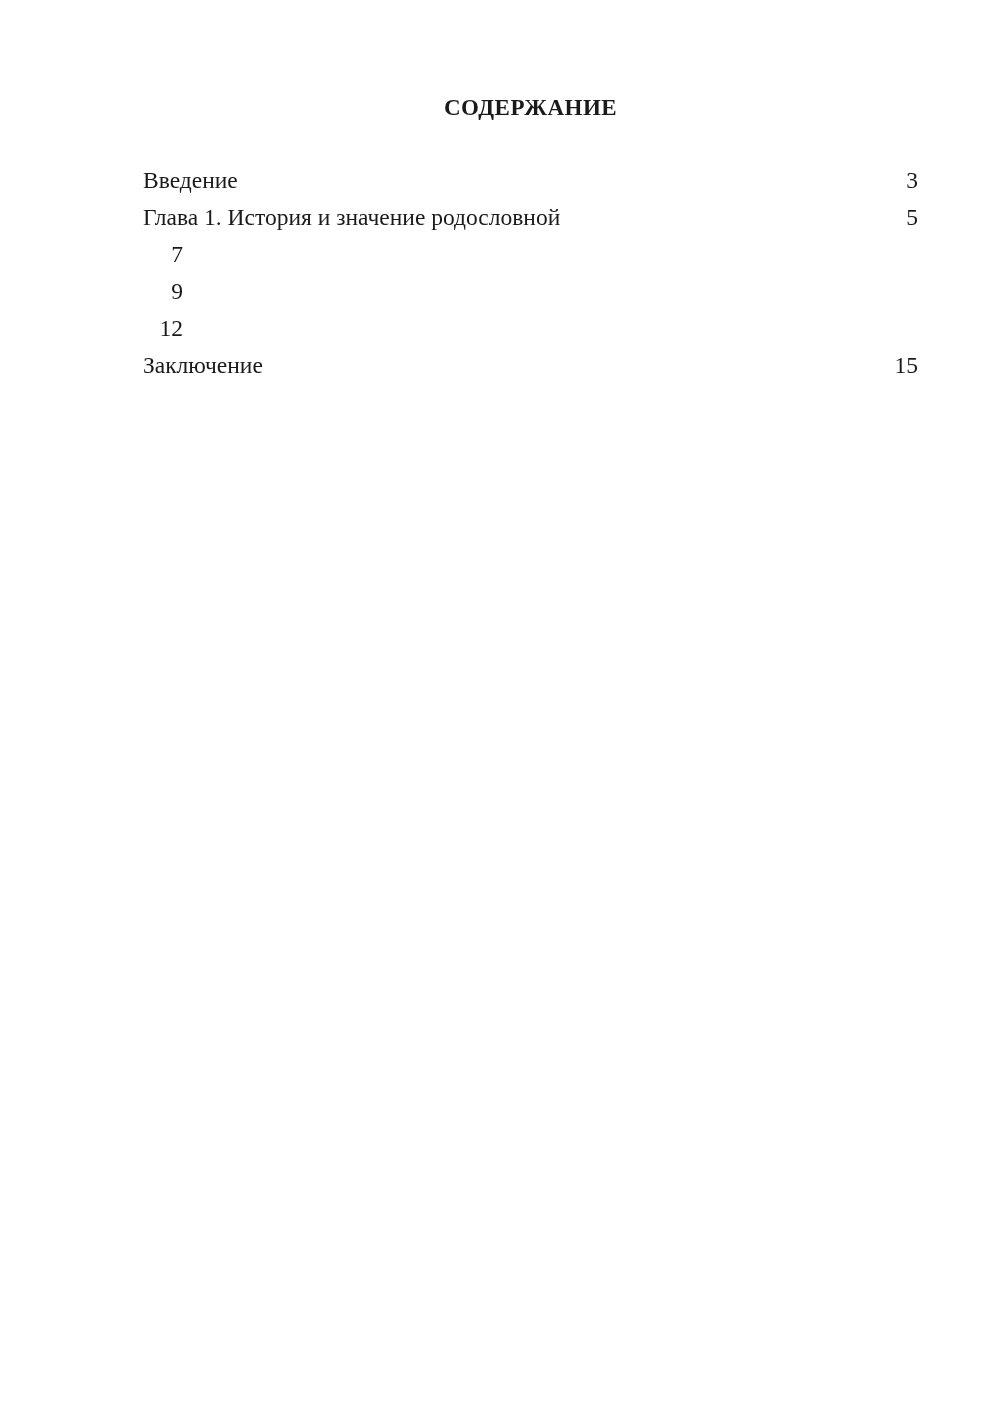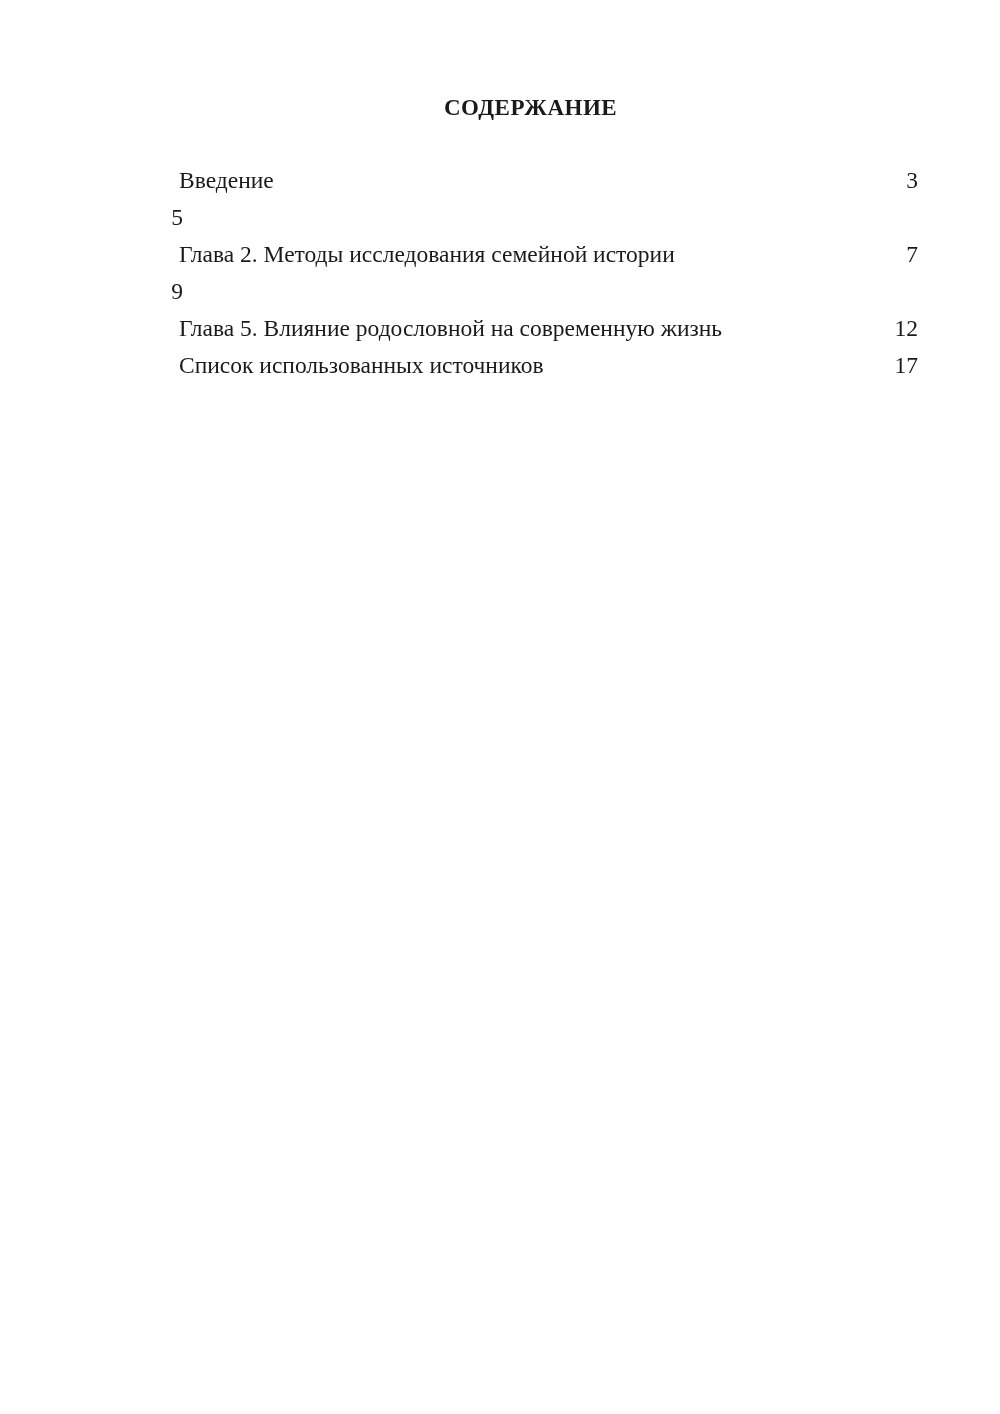--- a/index.html
+++ b/index.html
@@ -35,21 +35,20 @@
   .toc-row {
     display: flex;
     justify-content: space-between;
     align-items: baseline;
     font-size: 23.5px;
     line-height: 36.9px;
     white-space: nowrap;
   }
   .toc-label {
     text-align: left;
-    margin-left: 36px;
   }
   .toc-page {
     text-align: right;
     min-width: 40px;
   }
   .page-number {
     position: absolute;
     left: 143px;
     right: 82px;
     top: 1328px;
@@ -67,41 +66,40 @@
     <div class="doc-title">СОДЕРЖАНИЕ</div>
 
     <div class="toc">
 
       <div class="toc-row">
         <span class="toc-label">Введение</span>
         <span class="toc-page">3</span>
       </div>
 
       <div class="toc-row">
+        <span class="toc-label">Глава 1. История и значение родословной</span>
         <span class="toc-page">5</span>
       </div>
 
       <div class="toc-row">
-        <span class="toc-label">Глава 2. Методы исследования семейной истории</span>
         <span class="toc-page">7</span>
       </div>
 
       <div class="toc-row">
         <span class="toc-page">9</span>
       </div>
 
 
       <div class="toc-row">
-        <span class="toc-label">Глава 5. Влияние родословной на современную жизнь</span>
         <span class="toc-page">12</span>
       </div>
 
+      <div class="toc-row">
+        <span class="toc-label">Заключение</span>
+        <span class="toc-page">15</span>
+      </div>
 
-      <div class="toc-row">
-        <span class="toc-label">Список использованных источников</span>
-        <span class="toc-page">17</span>
-      </div>
 
     </div>
   </div>
 
   <div class="page-number">2</div>
 </div>
 
 </body></html>

